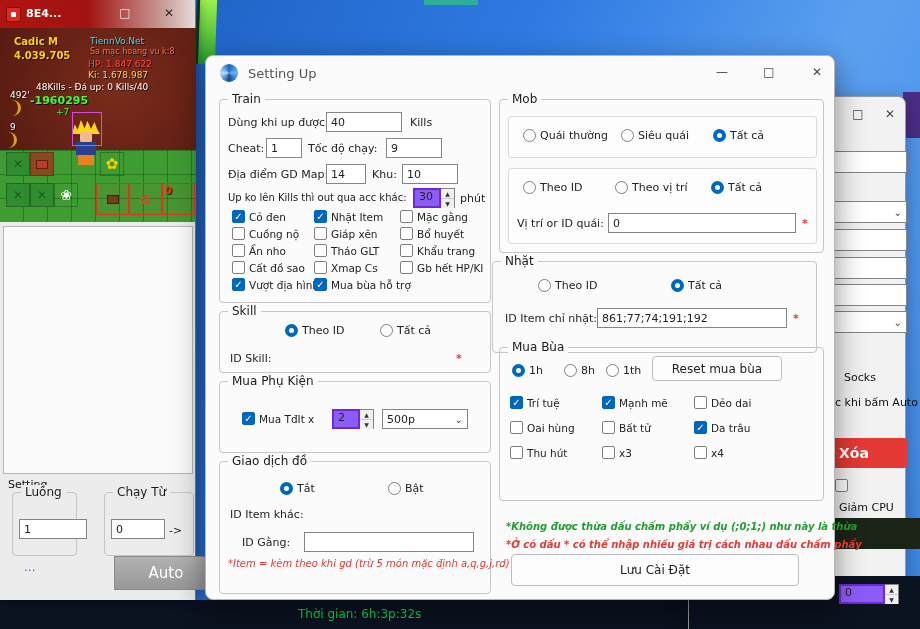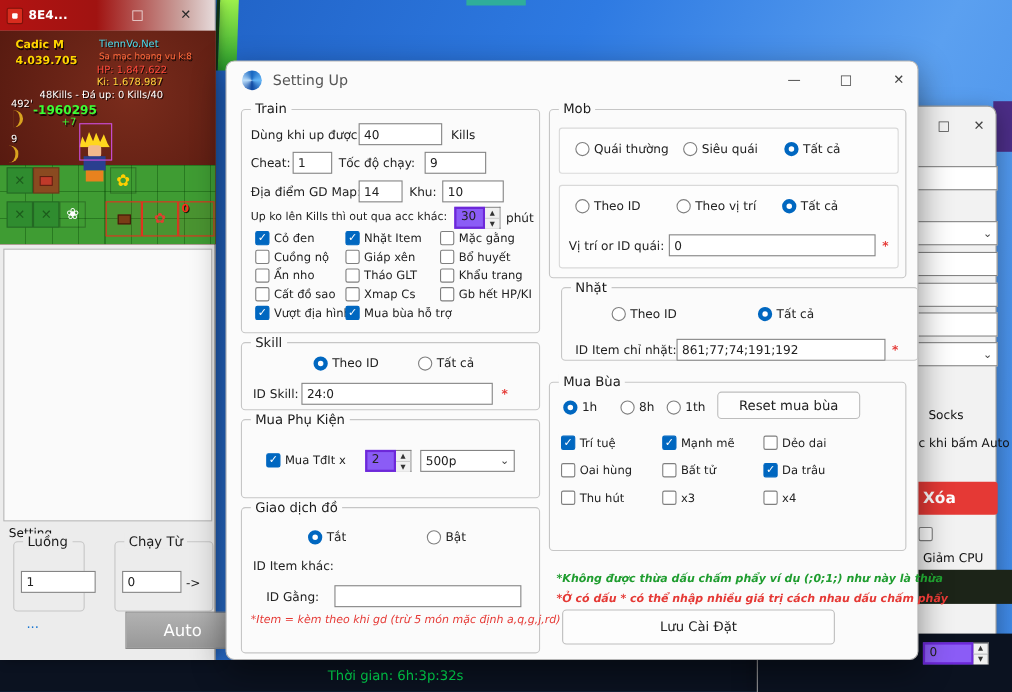--- a/index.html
+++ b/index.html
@@ -303,23 +303,20 @@
     <span class="glab">Skill</span>
     <label class="radio" style="left:65px;top:12px">
         <span class="dt on"></span>
         <span>Theo ID</span>
       </label>
     <label class="radio" style="left:160px;top:12px">
         <span class="dt"></span>
         <span>Tất cả</span>
       </label>
     <span class="lbl" style="left:10px;top:40px">ID Skill:</span>
-    <div class="tin" style="left:54px;top:36px;width:174px;height:20px">
-        <span>24:0</span>
-      </div>
     <span class="lbl req" style="left:236px;top:40px">*</span>
   </div>
 
   <div class="gbox" style="left:13px;top:325px;width:272px;height:72px">
     <span class="glab">Mua Phụ Kiện</span>
     <label class="chk" style="left:22px;top:30px">
         <span class="bx on"></span>
         <span>Mua TđIt x</span>
       </label>
     <div class="spin" style="left:112px;top:27px;width:42px;height:20px">
@@ -385,21 +382,21 @@
           <span>Tất cả</span>
         </label>
       <span class="lbl" style="left:8px;top:48px">Vị trí or ID quái:</span>
       <div class="tin" style="left:99px;top:44px;width:188px;height:20px">
           <span>0</span>
         </div>
       <span class="lbl req" style="left:293px;top:48px">*</span>
     </div>
   </div>
 
-  <div class="gbox" style="left:304px;top:205px;width:325px;height:67px">
+  <div class="gbox" style="left:286px;top:205px;width:325px;height:92px">
     <span class="glab">Nhặt</span>
     <label class="radio" style="left:45px;top:17px">
         <span class="dt"></span>
         <span>Theo ID</span>
       </label>
     <label class="radio" style="left:178px;top:17px">
         <span class="dt on"></span>
         <span>Tất cả</span>
       </label>
     <span class="lbl" style="left:12px;top:50px">ID Item chỉ nhặt:</span>
@@ -457,14 +454,14 @@
         <span>x3</span>
       </label>
     <label class="chk" style="left:194px;top:98px">
         <span class="bx"></span>
         <span>x4</span>
       </label>
   </div>
 
   <span class="note green" style="left:300px;top:465px;font-weight:bold">*Không được thừa dấu chấm phẩy ví dụ (;0;1;) như này là thừa</span>
   <span class="note red" style="left:300px;top:483px;font-weight:bold">*Ở có dấu * có thể nhập nhiều giá trị cách nhau dấu chấm phẩy</span>
-  <div class="btn" style="left:305px;top:498px;width:248px;height:32px">Lưu Cài Đặt</div>
+  <div class="btn" style="left:305px;top:498px;width:288px;height:32px">Lưu Cài Đặt</div>
 </div>
 
 </body></html>

